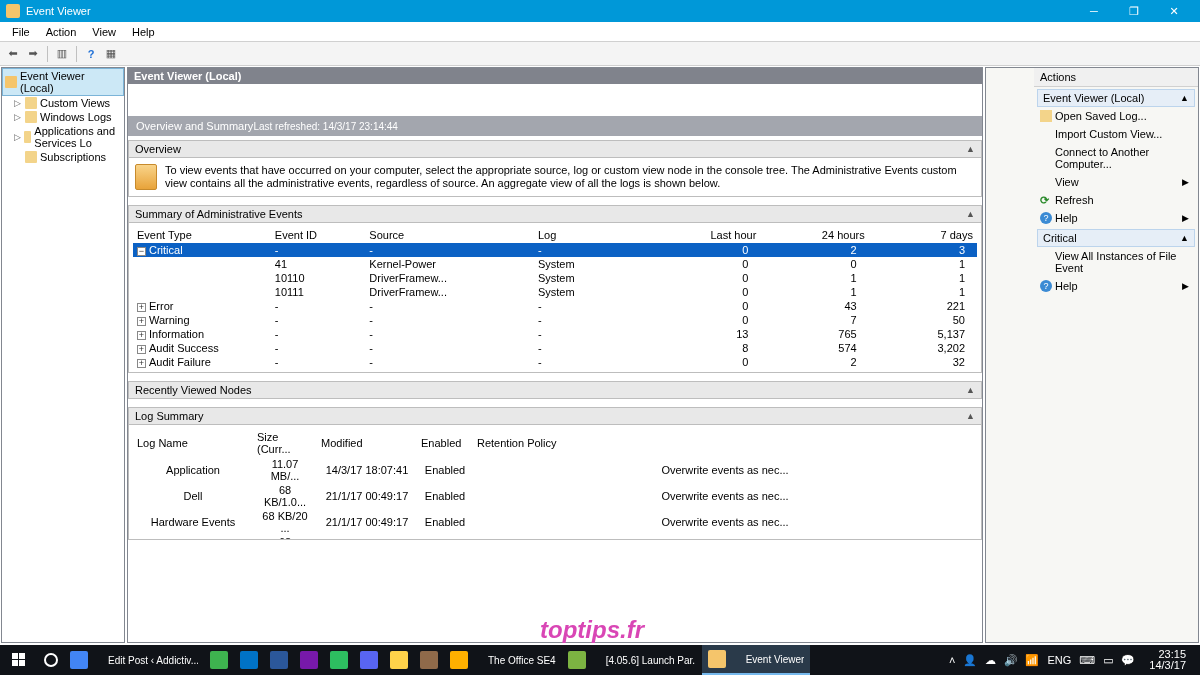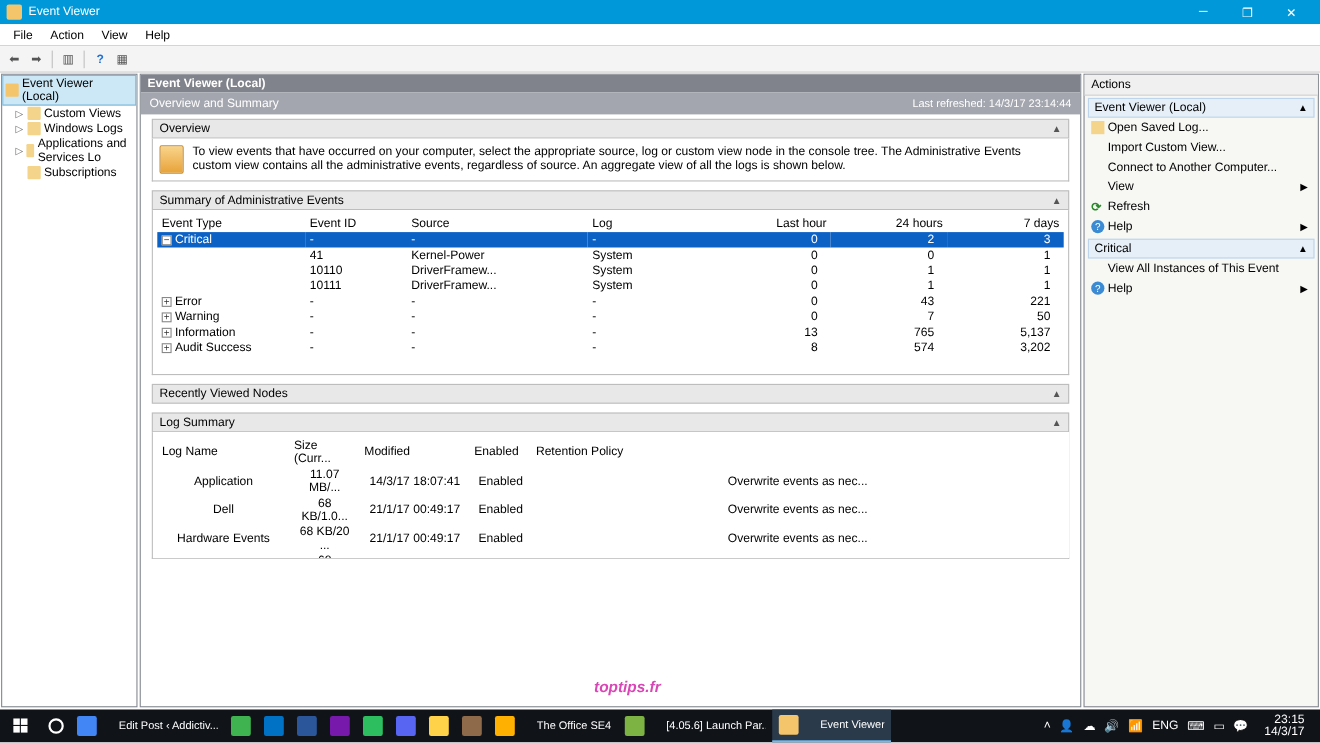--- a/index.html
+++ b/index.html
@@ -24,24 +24,24 @@
 
 .mainrow { display: flex; height: 578px; }
 .tree { width: 124px; border: 1px solid #828790; margin: 1px; background: #fff; overflow: hidden; }
 .tree .root { background: #cce8f6; padding: 1px 2px; display: flex; align-items: center; gap: 3px; border:1px solid #7bb4d8;}
 .tree .item { padding: 1px 2px 1px 12px; display: flex; align-items: center; gap: 3px; }
 .tree .tricon { width: 12px; height: 12px; display: inline-block; }
 .tree .exp { color: #666; font-size: 9px; width: 8px; }
 
 .center { flex: 1; margin: 1px; border: 1px solid #828790; display: flex; flex-direction: column; overflow: hidden; }
 .center .hdr { background: #80838c; color: #fff; padding: 2px 6px; font-weight: bold; }
-.center .subhdr { background: #a3a6ae; color: #fff; padding: 4px 8px; font-size: 14px; display: flex; justify-content: space-between; align-items: center; }
+.center .subhdr { background: #a3a6ae; color: #fff; padding: 4px 8px; font-size: 14px; display: flex; justify-content: flex-start; align-items: center; margin-top: 32px; }
 .center .subhdr .refresh { font-size: 10px; font-weight: normal; }
 
-.section { margin: 4px 10px; }
+.section { margin: 4px 0; }
 .section-hdr { background: #e8e8e8; border: 1px solid #bdbdbd; padding: 2px 6px; display: flex; justify-content: space-between; align-items: center; }
 .section-hdr .collapse { font-size: 9px; color: #555; }
 .section-body { border: 1px solid #bdbdbd; border-top: none; background: #fff; padding: 4px; position: relative; }
 
 .ovbody { display: flex; gap: 8px; padding: 6px; }
 .ovicon { width: 22px; height: 26px; background: linear-gradient(#f9d48a,#e8a33a); border: 1px solid #c78a2c; border-radius: 2px; flex-shrink: 0; }
 
 table.evt { width: 100%; border-collapse: collapse; }
 table.evt th { text-align: left; font-weight: normal; padding: 2px 4px; }
 table.evt td { padding: 1px 4px; }
@@ -50,37 +50,37 @@
 .expbox { display: inline-block; width: 9px; height: 9px; border: 1px solid #888; text-align: center; line-height: 7px; font-size: 9px; margin-right: 3px; background: #fff; color: #333;}
 
 .recent-body { height: 130px; }
 .recent-hdr-row th { border-right: 1px solid #e4e4e4; }
 
 .logsum-body { height: 115px; overflow-y: scroll; }
 table.logs { width: 100%; border-collapse: collapse; }
 table.logs th { text-align: left; font-weight: normal; padding: 2px 4px; }
 table.logs td { padding: 1px 4px; text-align: center; }
 
-.actions { width: 214px; margin: 1px; border: 1px solid #828790; background: #f7f7f4; display: flex; flex-direction: column; }
+.actions { width: 214px; margin: 1px; border: 1px solid #828790; background: #f7f7f4; display: flex; flex-direction: column; padding-left: 48px; }
 .actions .ahdr { background: #f0f0f0; padding: 3px 6px; font-weight: normal; border-bottom: 1px solid #d0d0d0; }
 .actions .agroup { background: #e6eef7; border: 1px solid #bcd4ec; margin: 2px 3px 0; padding: 2px 5px; display: flex; justify-content: space-between; align-items: center; }
 .actions .aitem { padding: 3px 6px 3px 18px; margin: 0 3px; display: flex; align-items: center; gap: 6px; position: relative; }
 .actions .aitem .ai { position: absolute; left: 3px; width: 12px; height: 12px; }
 .actions .aitem .arrow { margin-left: auto; font-size: 9px; }
 
 
 .taskbar { position: absolute; bottom: 0; left: 0; right: 0; height: 30px; background: #101318; display: flex; align-items: center; color: #fff; }
 .taskbar .start { width: 38px; height: 30px; display: flex; align-items: center; justify-content: center; }
 .taskbar .tbitem { height: 30px; padding: 0 6px; display: flex; align-items: center; gap: 20px; }
 .taskbar .tbitem.active { background: #2a3a4a; border-bottom: 2px solid #76b9ed; }
 .taskbar .tbicon { width: 18px; height: 18px; border-radius: 2px; }
 .taskbar .tray { margin-left: auto; display: flex; align-items: center; gap: 8px; padding: 0 8px; }
 .taskbar .clock { text-align: right; font-size: 10px; line-height: 11px; padding: 0 6px; }
 
-.watermark { position: absolute; left: 540px; top: 616px; font-size: 14px; color: #d946b5; font-style: italic; font-weight: bold; pointer-events: none; }
+.watermark { position: absolute; left: 540px; top: 616px; font-size: 24px; color: #d946b5; font-style: italic; font-weight: bold; pointer-events: none; }
 </style>
 </head>
 <body>
 
 <div class="titlebar">
   <span class="icon"></span>
   <span class="title">Event Viewer</span>
   <div class="winbtn">─</div>
   <div class="winbtn">❐</div>
   <div class="winbtn close">✕</div>
@@ -237,20 +237,29 @@
               </tr>
               <tr>
                 <td><span class="expbox">+</span>Audit Success</td>
                 <td>-</td>
                 <td>-</td>
                 <td>-</td>
                 <td class="num">8</td>
                 <td class="num">574</td>
                 <td class="num">3,202</td>
               </tr>
+              <tr>
+                <td><span class="expbox">+</span>Audit Failure</td>
+                <td>-</td>
+                <td>-</td>
+                <td>-</td>
+                <td class="num">0</td>
+                <td class="num">2</td>
+                <td class="num">32</td>
+              </tr>
             </tbody>
         </table>
       </div>
     </div>
 
     <div class="section">
       <div class="section-hdr">
         <span>Recently Viewed Nodes</span>
         <span class="collapse">▲</span>
       </div>
@@ -337,21 +346,21 @@
           <span>Help</span>
           <span class="arrow">▶</span>
         </div>
       </div>
     <div class="agroup">
       <span>Critical</span>
       <span style="font-size:9px">▲</span>
     </div>
     <div id="act2">
         <div class="aitem">
-          <span>View All Instances of This Event</span>
+          <span>View All Instances of File Event</span>
         </div>
         <div class="aitem">
           <span class="ai" style="background:#3b8bd4;color:#fff;border-radius:50%;text-align:center;line-height:12px;font-size:9px">?</span>
           <span>Help</span>
           <span class="arrow">▶</span>
         </div>
       </div>
   </div>
 </div>
 

